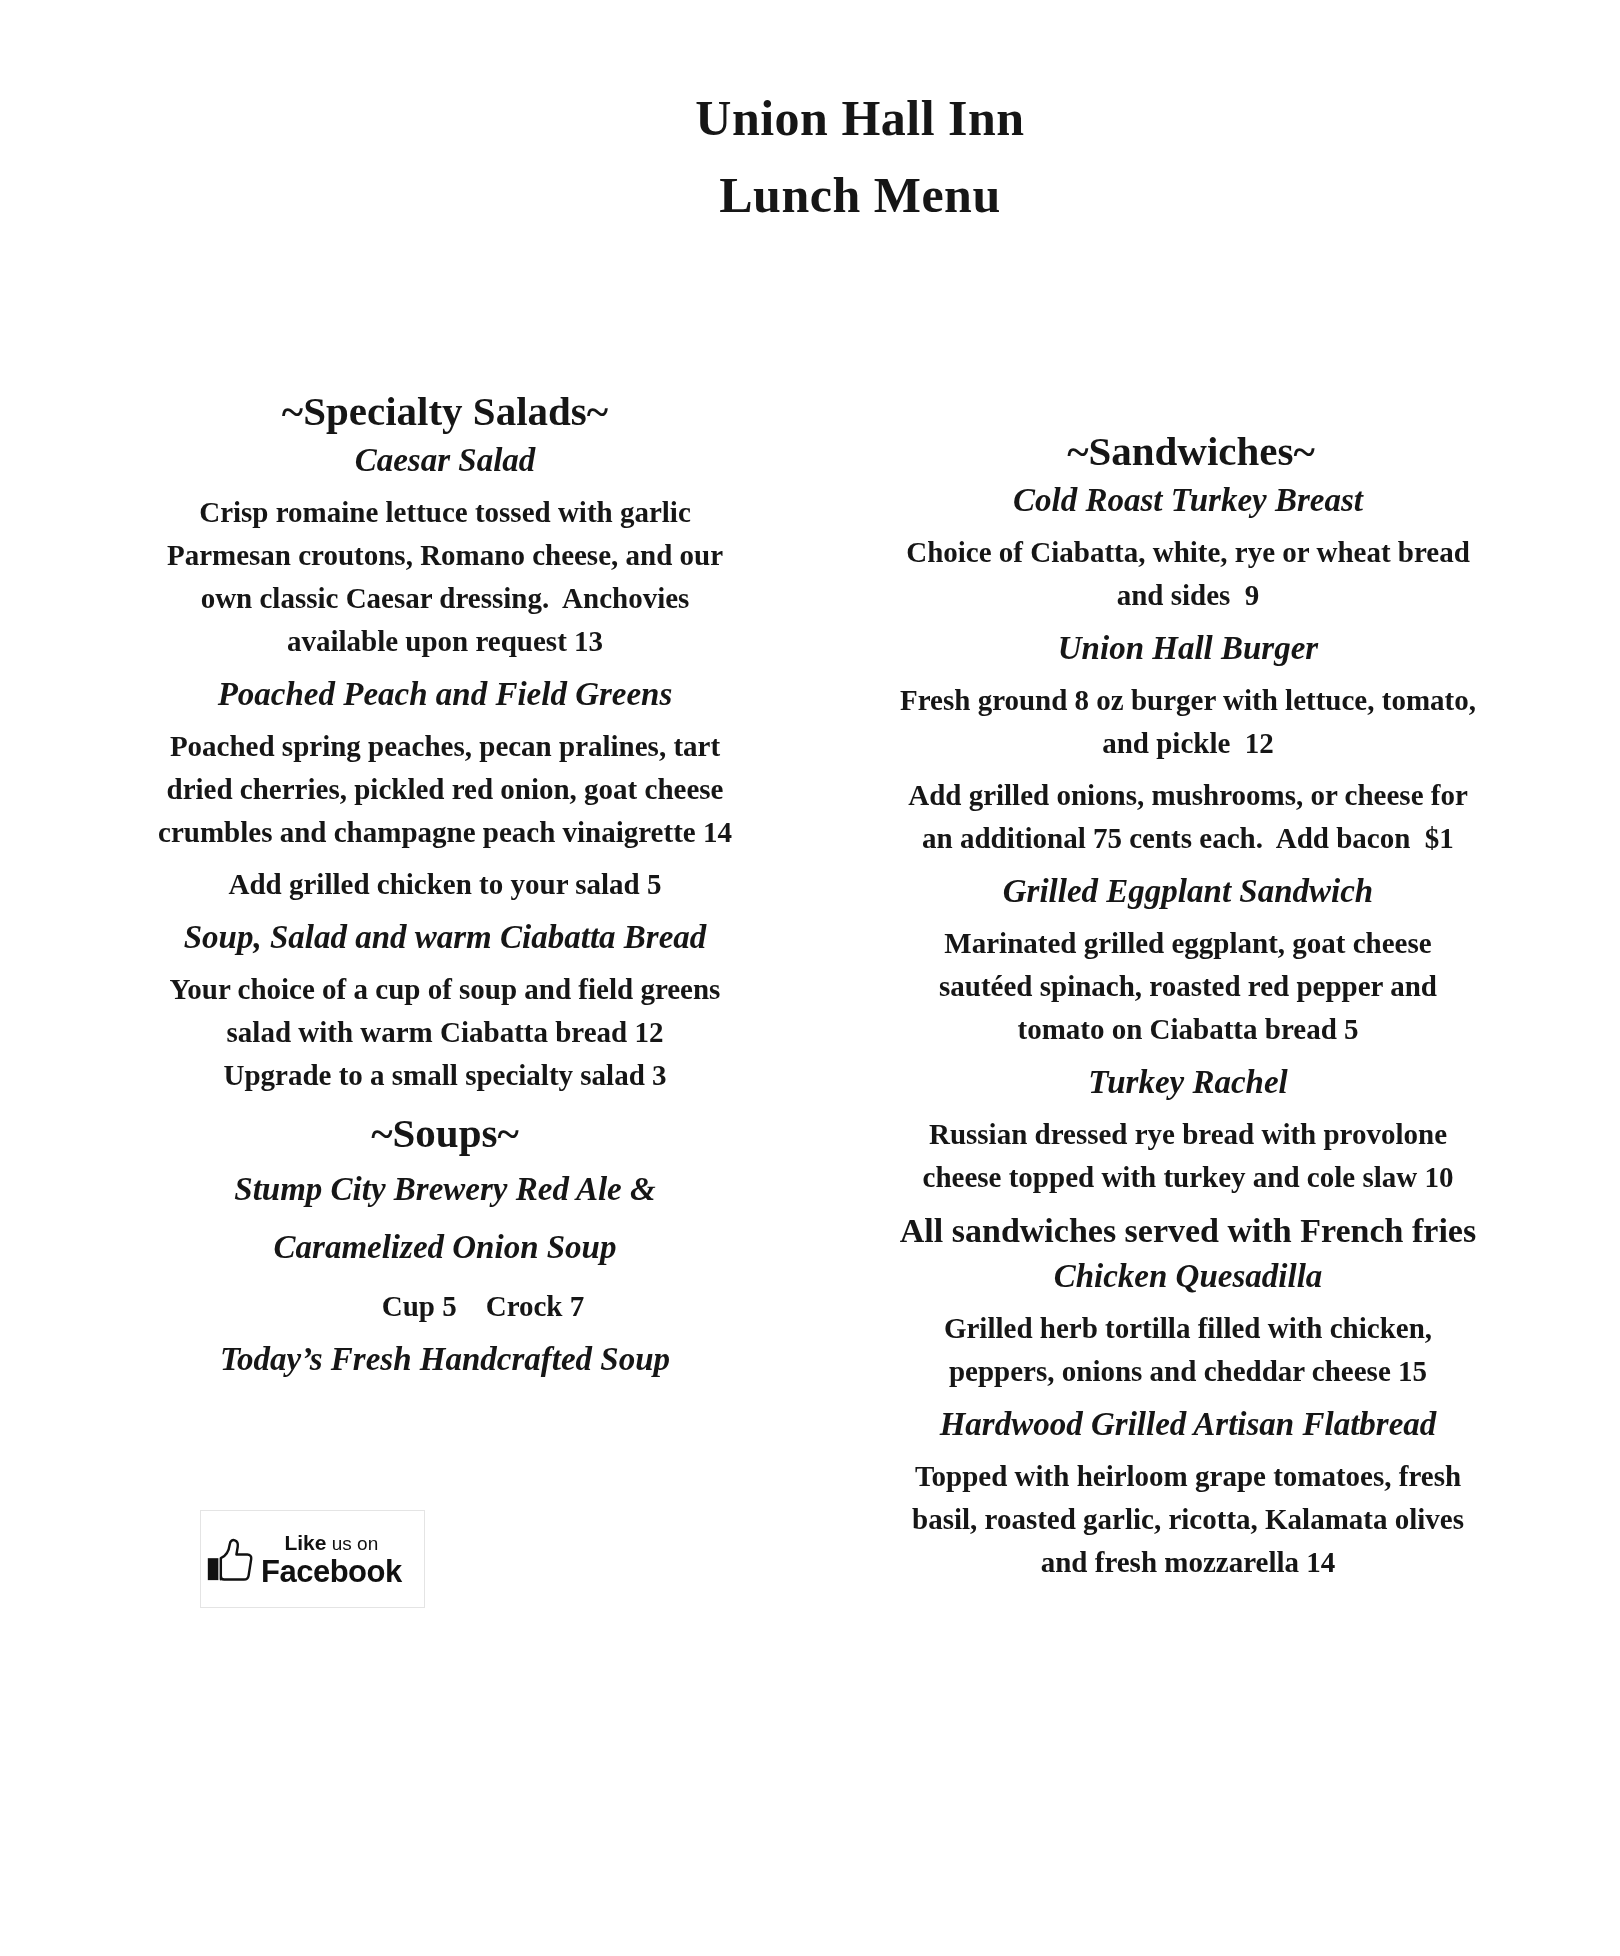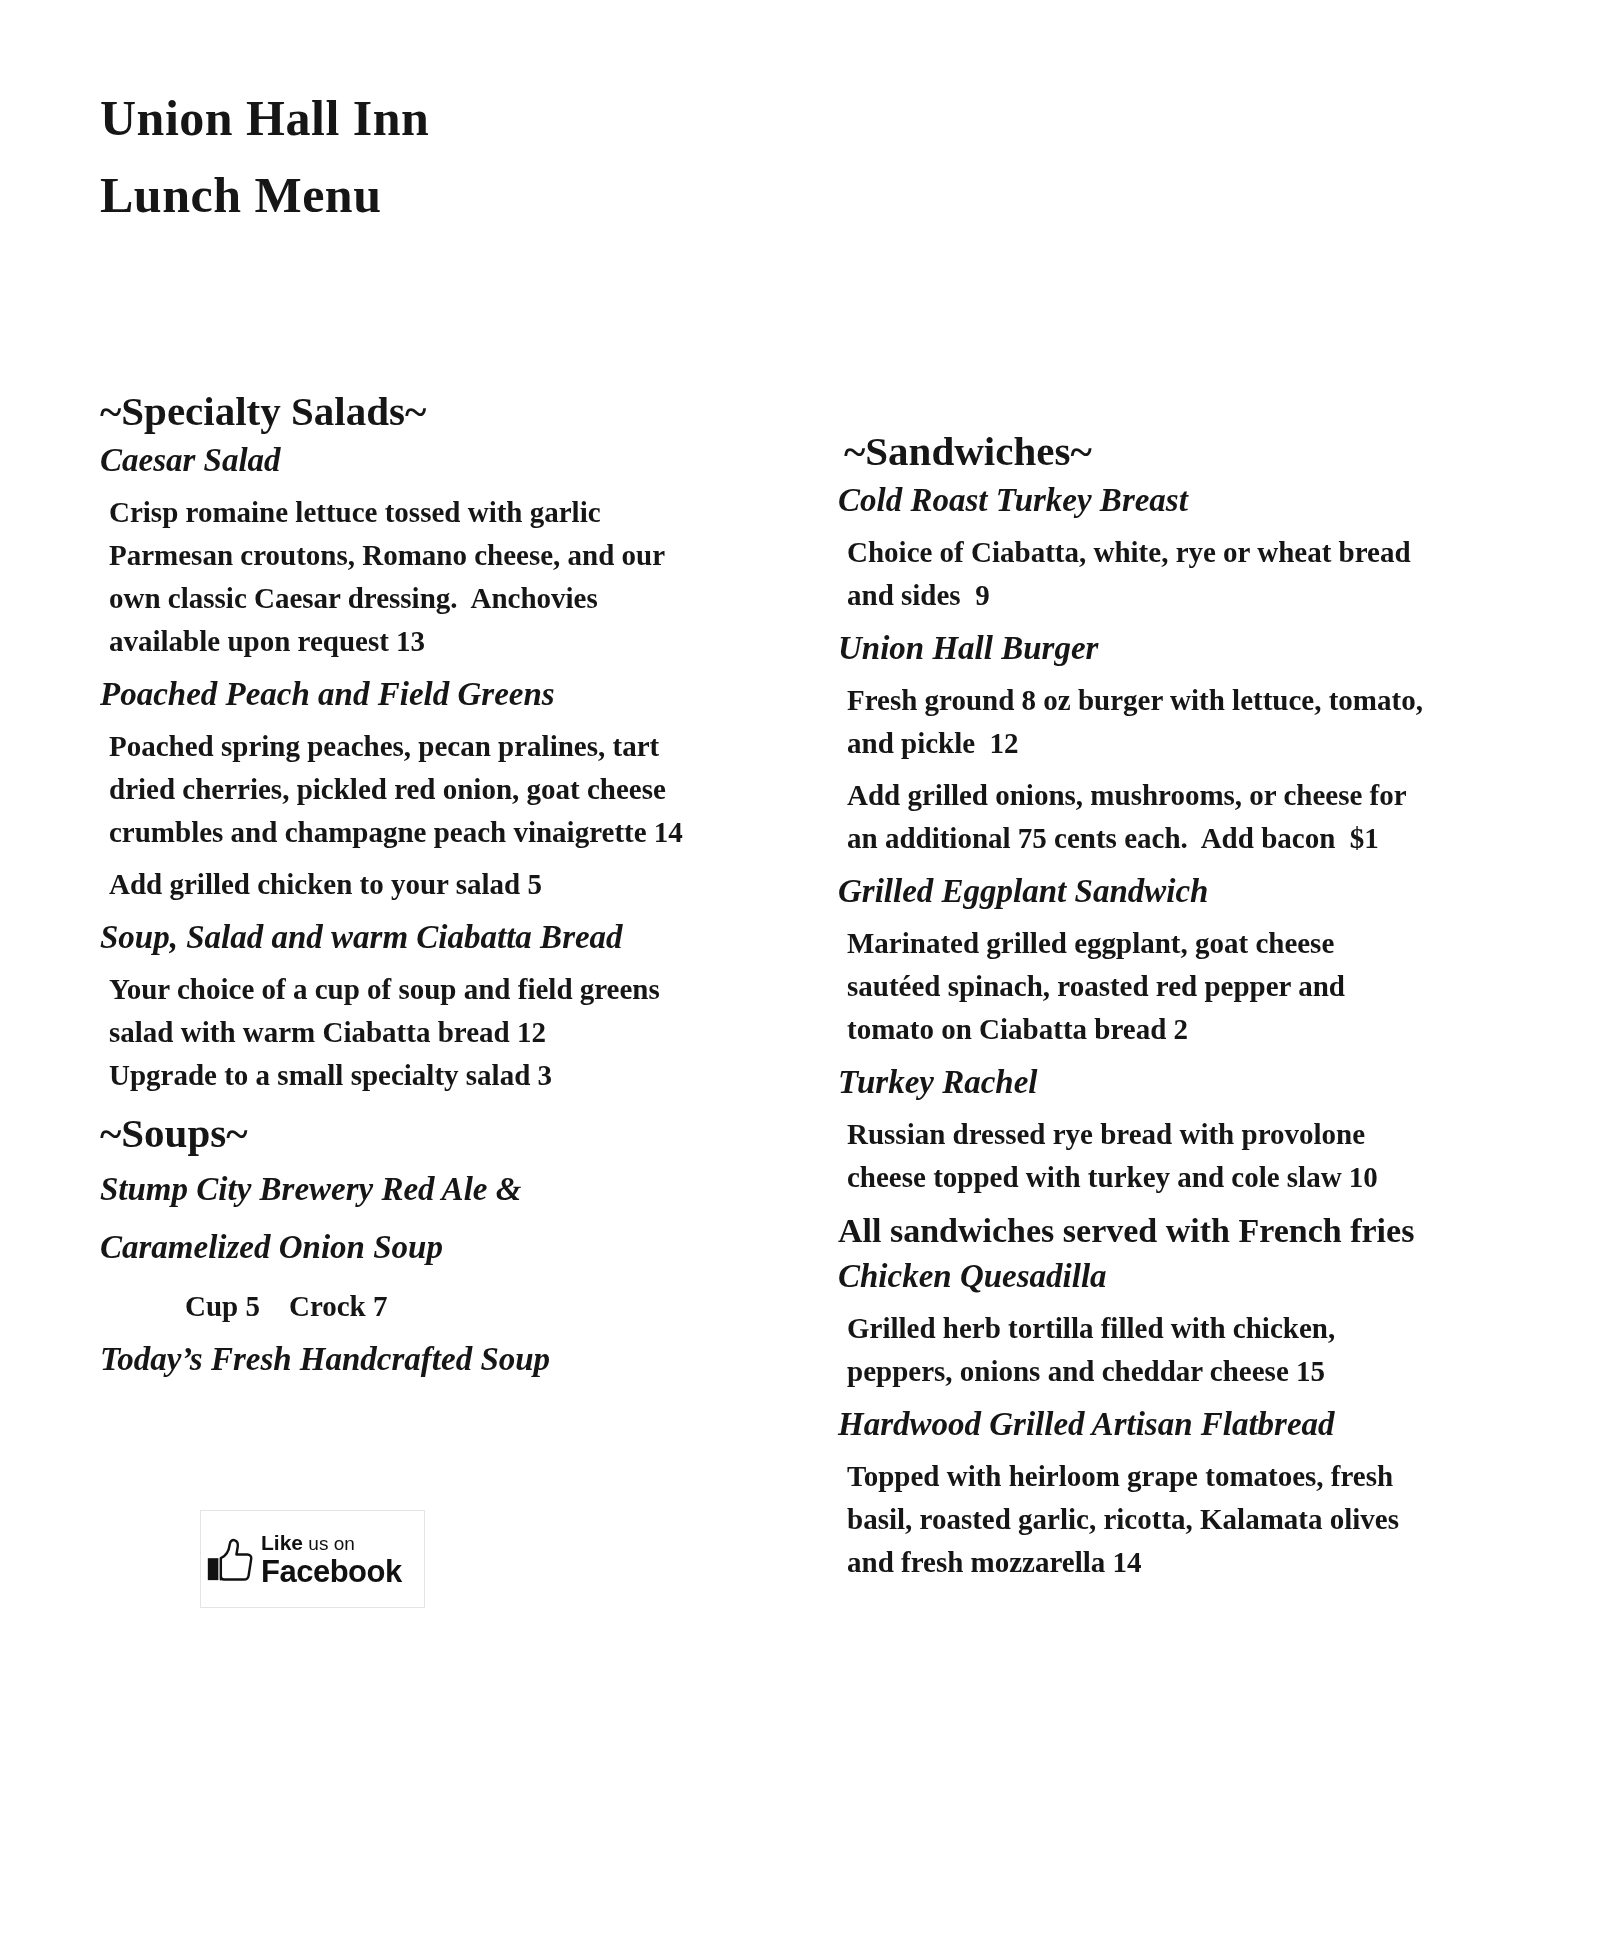--- a/index.html
+++ b/index.html
@@ -7,21 +7,21 @@
   html, body { margin: 0; padding: 0; }
   body {
     width: 1620px;
     height: 1956px;
     background: #ffffff;
     color: #161616;
     font-family: "Liberation Serif", "DejaVu Serif", serif;
     font-weight: bold;
     overflow: hidden;
   }
-  .page { padding: 80px 0 16px 100px; width: 1620px; height: 1956px; }
+  .page { padding: 80px 0 16px 100px; width: 1620px; height: 1956px; text-align: center; }
 
   .title-line {
     font-size: 50px;
     line-height: 77px;
     font-weight: bold;
     letter-spacing: 0.5px;
   }
 
   .columns {
     display: grid;
@@ -185,21 +185,21 @@
         <p class="item-desc">Fresh ground 8 oz burger with lettuce, tomato,
 and pickle  12</p>
         <p class="item-desc mt6">Add grilled onions, mushrooms, or cheese for
 an additional 75 cents each.  Add bacon  $1</p>
       </div>
 
       <div>
         <h3 class="item-name mt18">Grilled Eggplant Sandwich</h3>
         <p class="item-desc">Marinated grilled eggplant, goat cheese
 sautéed spinach, roasted red pepper and
-tomato on Ciabatta bread 2</p>
+tomato on Ciabatta bread 5</p>
       </div>
 
       <div>
         <h3 class="item-name mt21">Turkey Rachel</h3>
         <p class="item-desc">Russian dressed rye bread with provolone
 cheese topped with turkey and cole slaw 10</p>
       </div>
 
       <p class="note-big mt27">All sandwiches served with French fries</p>
 

